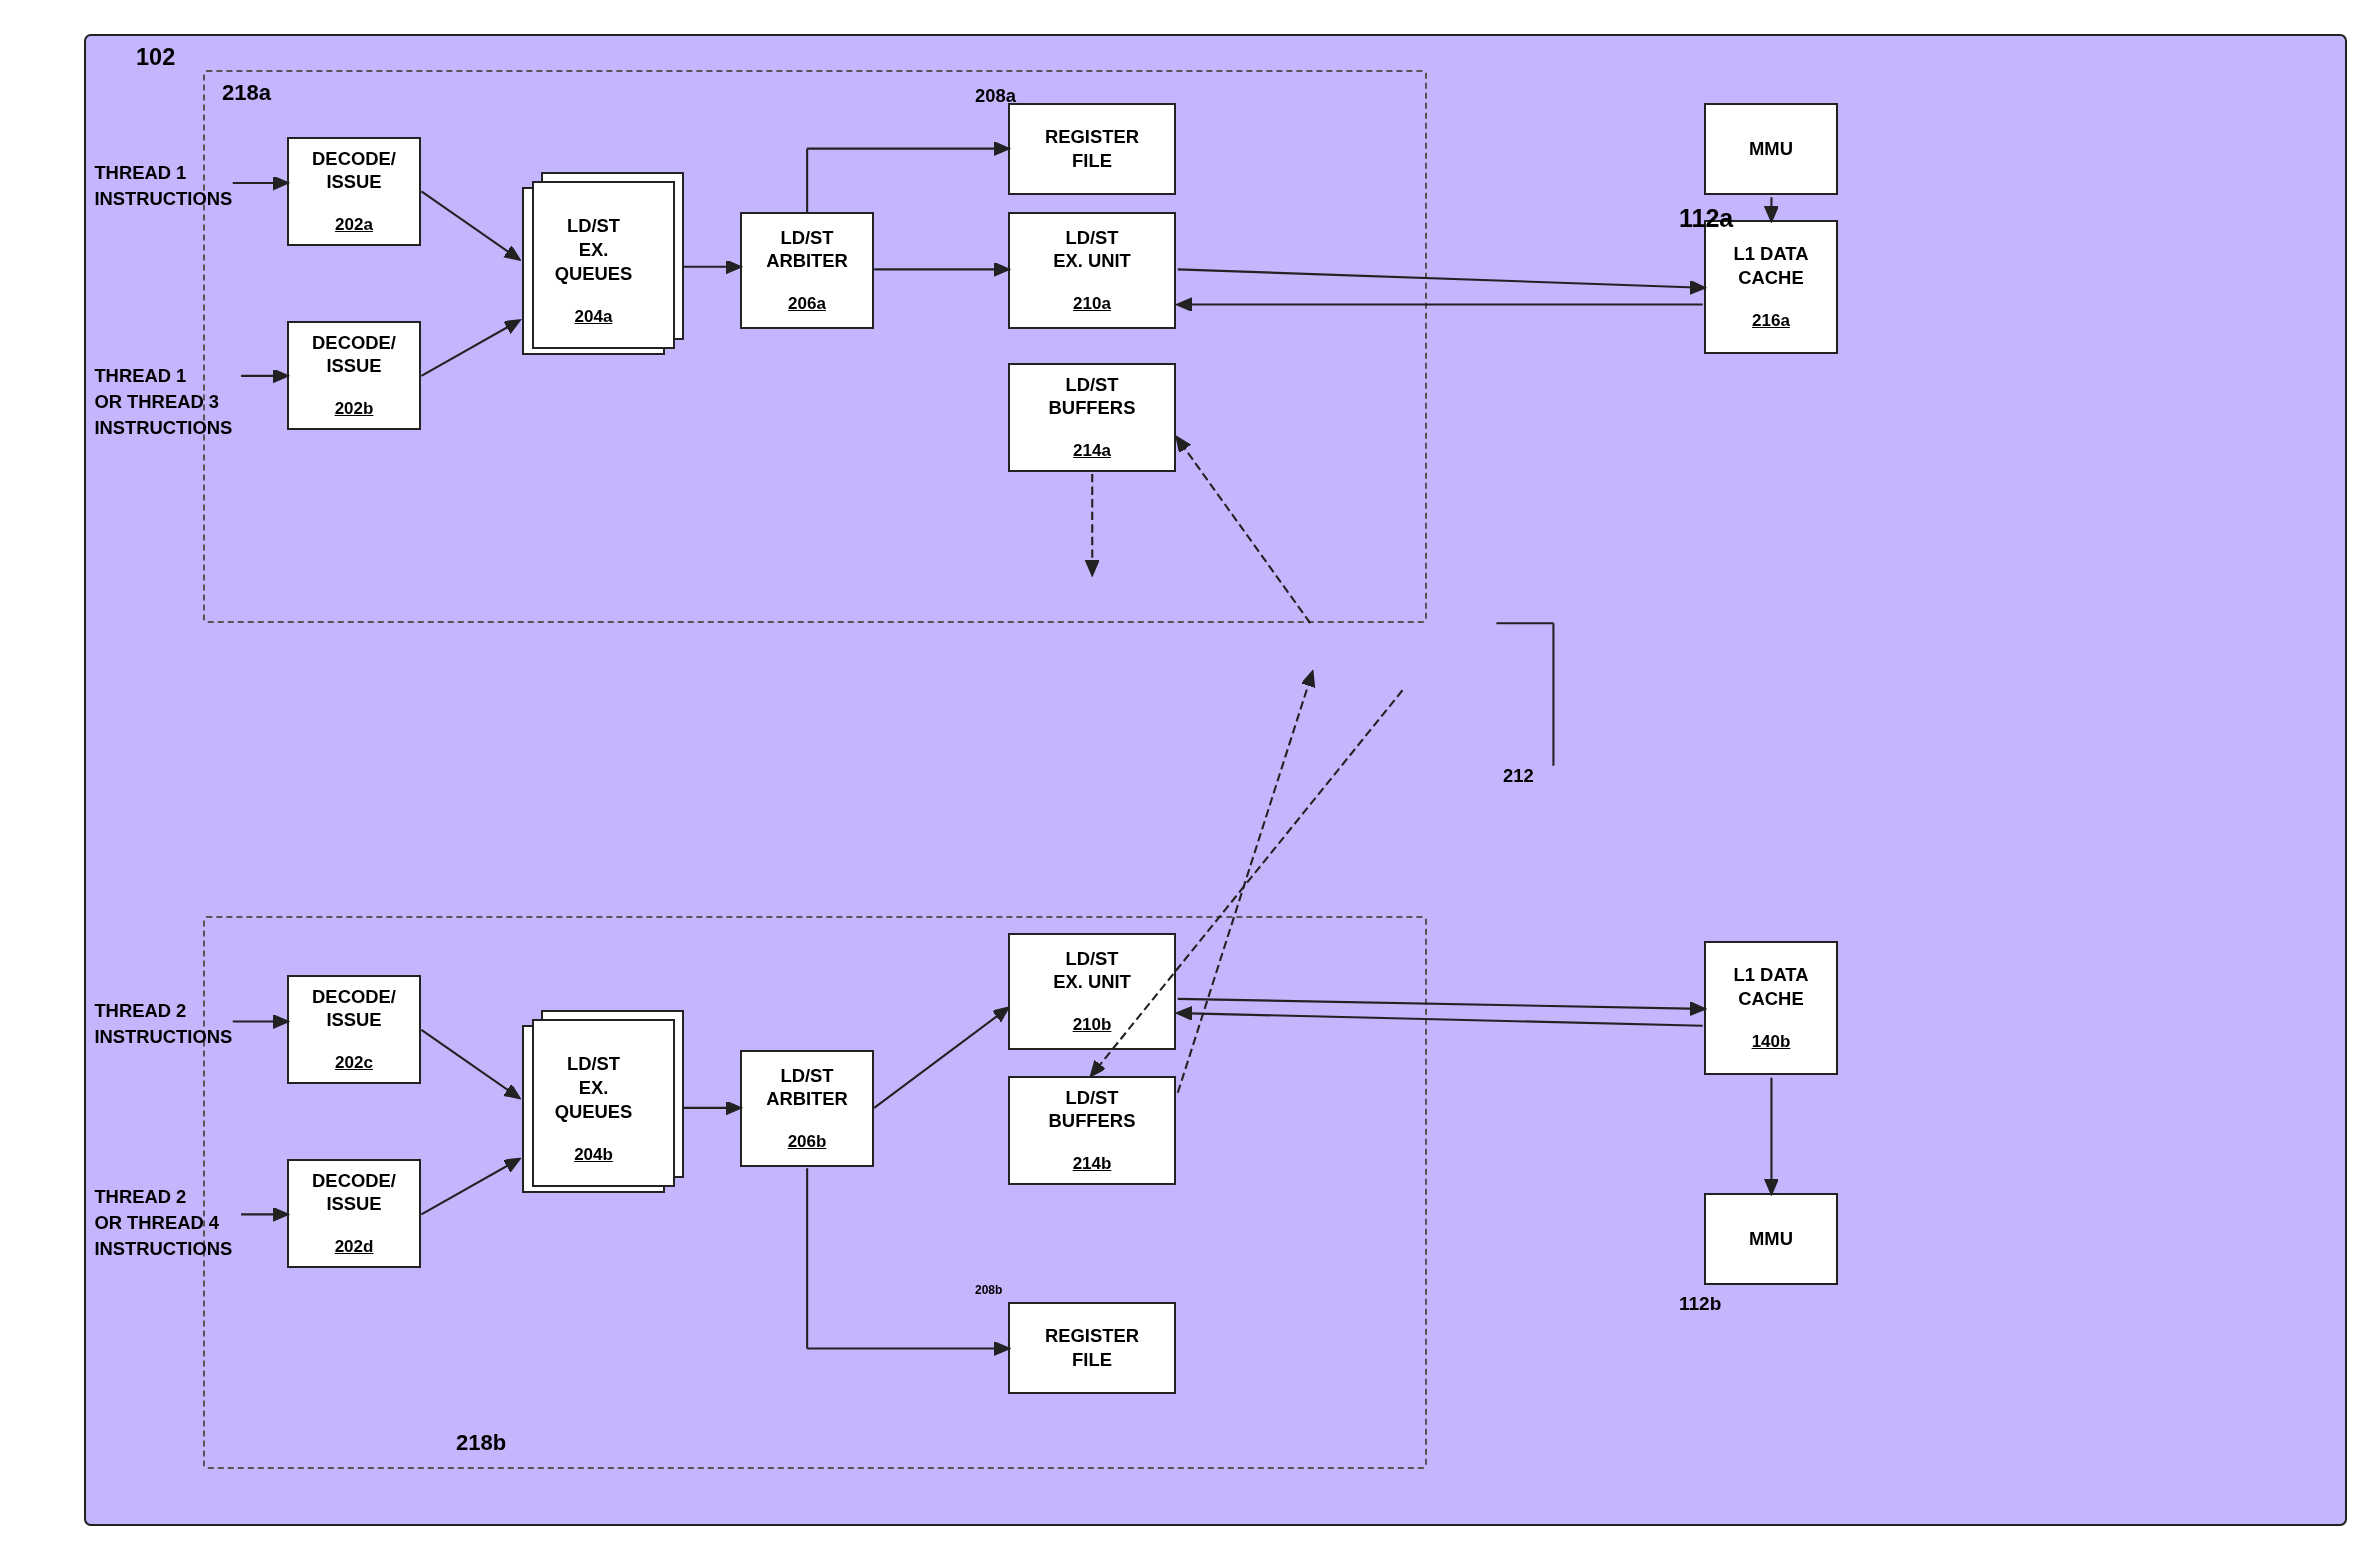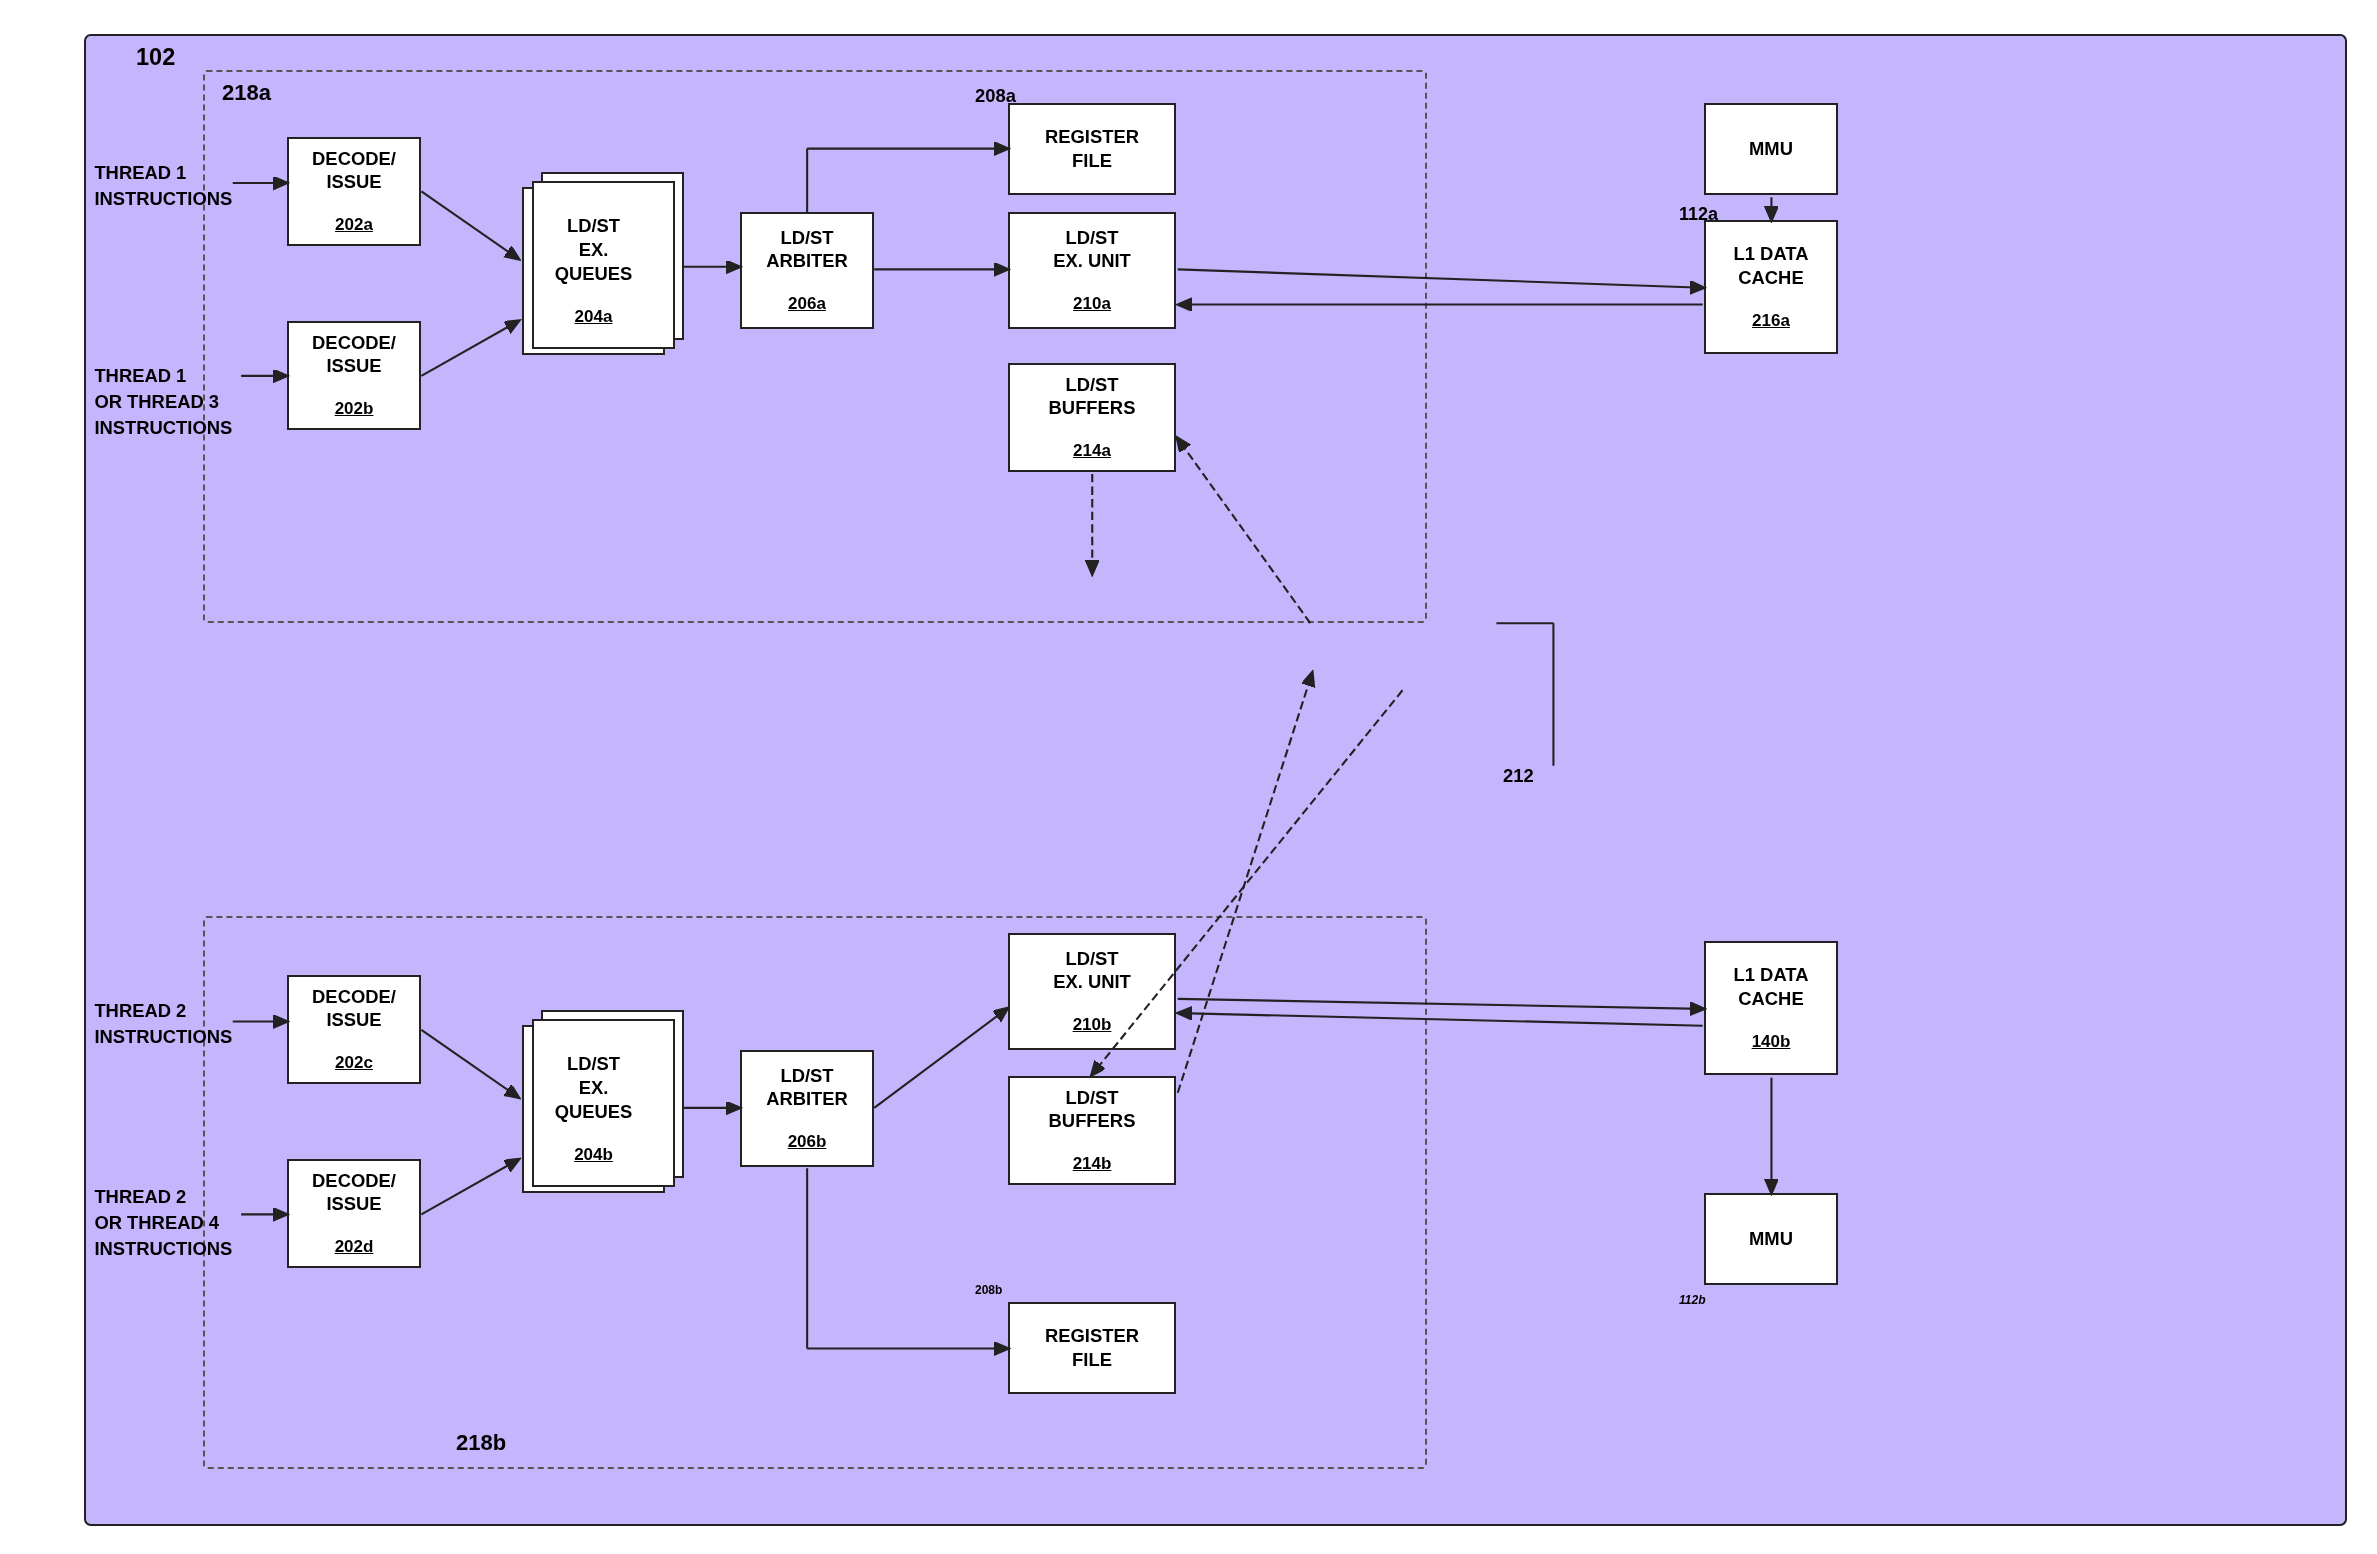--- a/index.html
+++ b/index.html
@@ -242,23 +242,23 @@
   <div class="block" style="left:1618px; top:1157px; width:134px; height:92px;">
     <span>MMU</span>
   </div>
 
   <div style="position:absolute; top:49px; left:889px; font-size:18.4px; font-weight:bold;">208a</div>
 
   <div style="position:absolute; top:1247px; left:889px; font-size:12px; font-weight:bold;">208b</div>
 
   <div style="position:absolute; top:729px; left:1417px; font-size:18.4px; font-weight:bold;">212</div>
 
-  <div style="position:absolute; top:168px; left:1593px; font-size:18px; font-weight:bold;">112a</div>
-
-  <div style="position:absolute; top:1257px; left:1593px; font-size:12px; font-weight:bold;font-style:italic;">112b</div>
+  <div style="position:absolute; top:168px; left:1593px; font-size:25px; font-weight:bold;">112a</div>
+
+  <div style="position:absolute; top:1257px; left:1593px; font-size:19px; font-weight:bold;">112b</div>
 
   <svg class="arrows" viewBox="0 0 2694 1774" width="2258" height="1487">
     <defs>
       <marker id="arr" markerWidth="8" markerHeight="8" refX="6" refY="3" orient="auto">
         <polygon points="0 0, 7 3, 0 6" fill="#222"></polygon>
       </marker>
       <marker id="arr2" markerWidth="8" markerHeight="8" refX="1" refY="3" orient="auto">
         <polygon points="7 0, 0 3, 7 6" fill="#222"></polygon>
       </marker>
     </defs>

